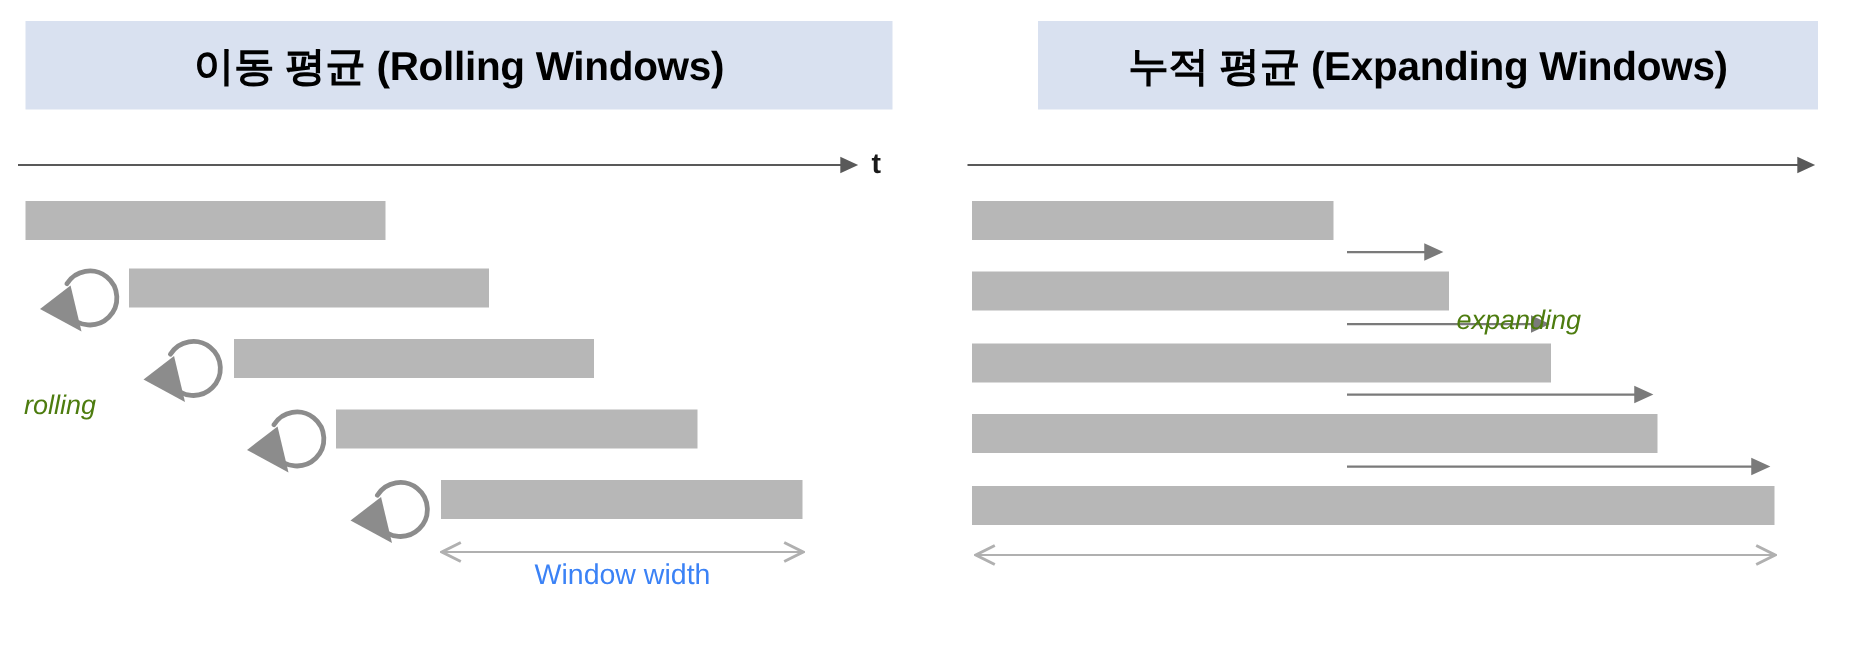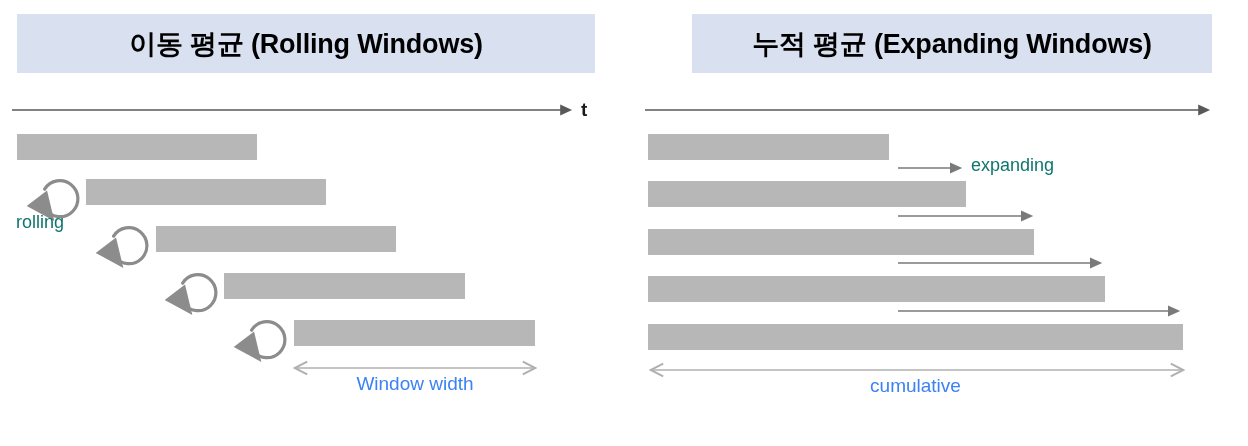--- a/index.html
+++ b/index.html
@@ -58,22 +58,24 @@
   .axis-label {
     position: absolute;
     font-size: 19px;
     font-weight: bold;
     color: #1a1a1a;
   }
 
   .note-label {
     position: absolute;
     font-size: 18px;
-    color: #0f766e;
+    font-style: italic;
+    color: #4d7c0f;
     white-space: nowrap;
+    margin-top: 48px;
   }
 
   .dim-label {
     position: absolute;
     font-size: 19px;
     color: #3b82f6;
     white-space: nowrap;
     text-align: center;
   }
 </style>
@@ -169,16 +171,15 @@
         <line x1="274" y1="263" x2="476" y2="263" marker-end="url(#mk-grow)"></line>
         <line x1="274" y1="311" x2="554" y2="311" marker-end="url(#mk-grow)"></line>
       </g>
     </svg>
 
     <span class="note-label" style="left:347px; top:155px;">expanding</span>
 
     <svg class="deco-svg" width="624" height="446">
       <line x1="28" y1="370" x2="558" y2="370" stroke="#b0b0b0" stroke-width="1.4" marker-start="url(#mk-dim-r-start)" marker-end="url(#mk-dim-r-end)"></line>
     </svg>
-    <span class="dim-label" style="left:24px; top:375px; width:535px;">cumulative</span>
   </div>
 
 </div>
 
 </body></html>

